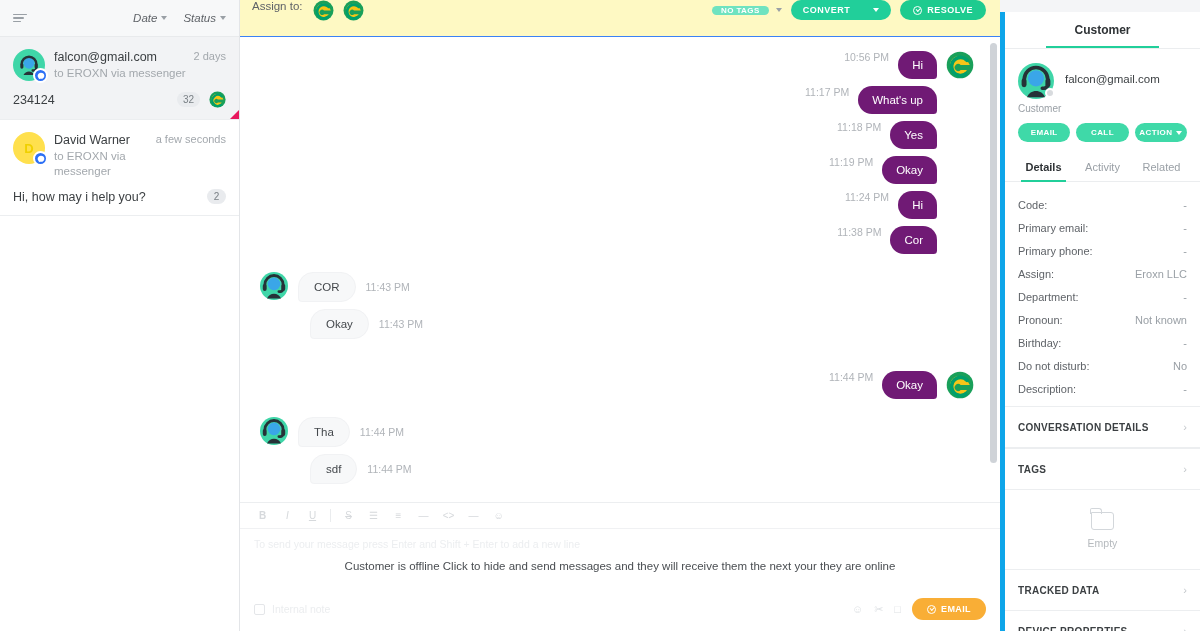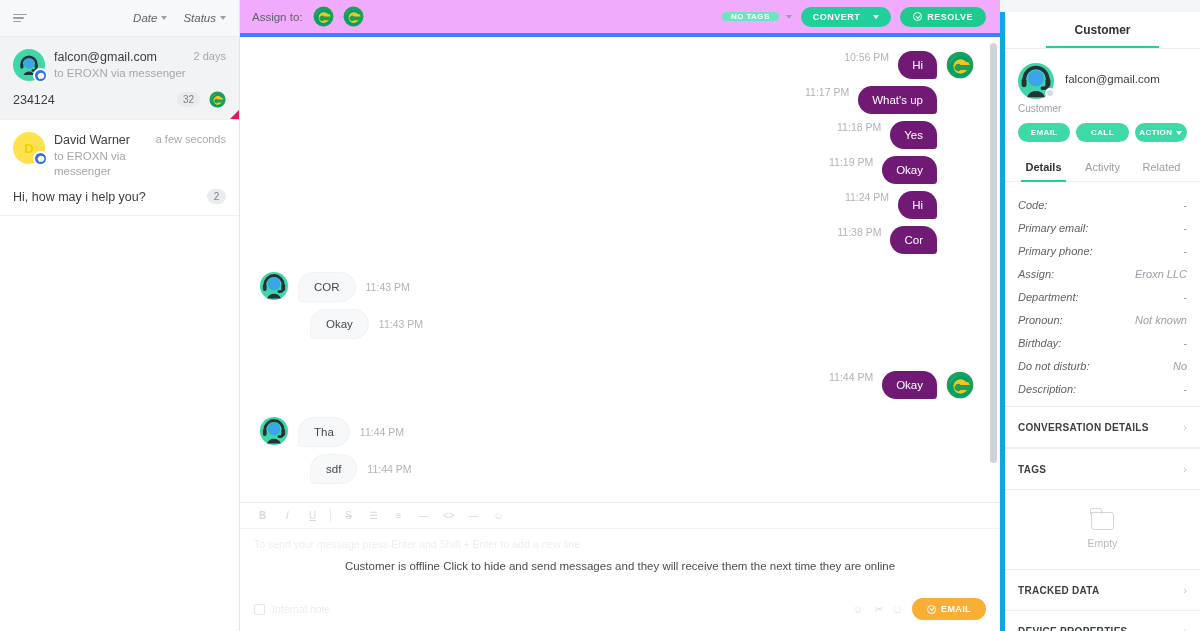--- a/index.html
+++ b/index.html
@@ -65,35 +65,35 @@
   }
   .conv-logo { width: 17px; height: 17px; margin-left: 9px; }
   .corner-flag {
     position: absolute; right: 0; bottom: 0; width: 0; height: 0;
     border-left: 9px solid transparent; border-bottom: 9px solid #e8185e;
   }
 
   
   .center { flex: 1; display: flex; flex-direction: column; background: #f4f5f7; min-width: 0; }
   .conv-topbar {
-    height: 37px; flex: 0 0 37px; background: #f0abfc; border-bottom: 4px solid #3b82f6;
-    display: flex; align-items: center; padding: 0 14px 0 12px;
+    height: 37px; flex: 0 0 37px; background: #fef9c3; border-bottom: 1px solid #3b82f6;
+    display: flex; align-items: flex-start; padding: 0 14px 0 12px;
   }
   .assign-label { font-size: 11.5px; color: #5f6368; margin-right: 10px; }
   .assign-avatars { display: flex; align-items: center; gap: 9px; }
   .assign-avatars .lg { width: 21px; height: 21px; cursor: pointer; }
   .topbar-right { margin-left: auto; display: flex; align-items: center; gap: 9px; }
   .tag-pill {
     background: #6fe3c0; color: #ffffff; font-size: 8px; letter-spacing: .4px;
     padding: 0 9px; border-radius: 11px; font-weight: 700; cursor: pointer;
   }
   .tag-caret { margin-left: -2px; }
   .btn-convert {
     background: #21cf9a; color: #fff; font-size: 9px; font-weight: 700; letter-spacing: .5px;
-    padding: 5px 12px; border-radius: 12px; border: none; display: flex; align-items: center; gap: 13px; cursor: pointer;
+    padding: 5px 12px; border-radius: 12px; border: none; display: flex; align-items: center; gap: 23px; cursor: pointer;
   }
   .btn-convert .caret { border-top-color: #fff; }
   .btn-resolve {
     background: #1ecb8f; color: #fff; font-size: 9px; font-weight: 700; letter-spacing: .5px;
     padding: 5px 13px; border-radius: 12px; border: none; display: flex; align-items: center; gap: 5px; cursor: pointer;
   }
   .check-ring {
     width: 9px; height: 9px; border-radius: 50%; border: 1.3px solid #fff;
     display: inline-flex; align-items: center; justify-content: center;
   }
@@ -188,21 +188,21 @@
   }
   .ca-btn .caret { border-top-color: #fff; }
   .d-tabs { display: flex; padding: 0 9px; margin-top: 12px; border-bottom: 1px solid #ebedef; }
   .d-tab {
     flex: 1; text-align: center; font-size: 11px; color: #9aa0a6; padding: 7px 0 8px;
     cursor: pointer; position: relative;
   }
   .d-tab.active { color: #2f3336; font-weight: 600; }
   .d-tab.active::after { content:""; position:absolute; bottom:-1px; left: 12%; width: 76%; height: 2.5px; background:#21cf9a; }
   .details-list { padding: 11px 13px 6px 13px; }
-  .d-row { display: flex; justify-content: space-between; align-items: center; padding: 5.5px 0; font-style: italic; }
+  .d-row { display: flex; justify-content: space-between; align-items: center; padding: 5.5px 0; }
   .d-key { font-size: 11px; color: #5f6368; }
   .d-val { font-size: 11px; color: #9aa0a6; }
   .section-bar {
     display: flex; align-items: center; justify-content: space-between;
     padding: 14px 13px; border-top: 1px solid #eceef0; border-bottom: 1px solid #eceef0;
     cursor: pointer; background: #fff;
   }
   .section-title { font-size: 10px; font-weight: 700; color: #3c4043; letter-spacing: .3px; }
   .chev { color: #c3c7cb; font-size: 11px; }
   .empty-block { padding: 22px 0 20px; text-align: center; border-bottom: 1px solid #eceef0; }
@@ -432,21 +432,21 @@
         <div class="fmt-btn" style="text-decoration:line-through">S</div>
         <div class="fmt-btn">☰</div>
         <div class="fmt-btn">≡</div>
         <div class="fmt-btn">—</div>
         <div class="fmt-btn">&lt;&gt;</div>
         <div class="fmt-btn">―</div>
         <div class="fmt-btn">☺</div>
       </div>
       <div class="compose-body">
         <div class="compose-placeholder">To send your message press Enter and Shift + Enter to add a new line</div>
-        <div class="offline-note">Customer is offline Click to hide and send messages and they will receive them the next time they are online</div>
+        <div class="offline-note">Customer is offline Click to hide and send messages and they will receive them the next your they are online</div>
       </div>
       <div class="compose-footer">
         <div class="internal-note">
           <span class="cb"></span>
           <span class="internal-label">Internal note</span>
         </div>
         <div class="footer-right">
           <span class="f-icon">☺</span>
           <span class="f-icon">✂</span>
           <span class="f-icon">□</span>

